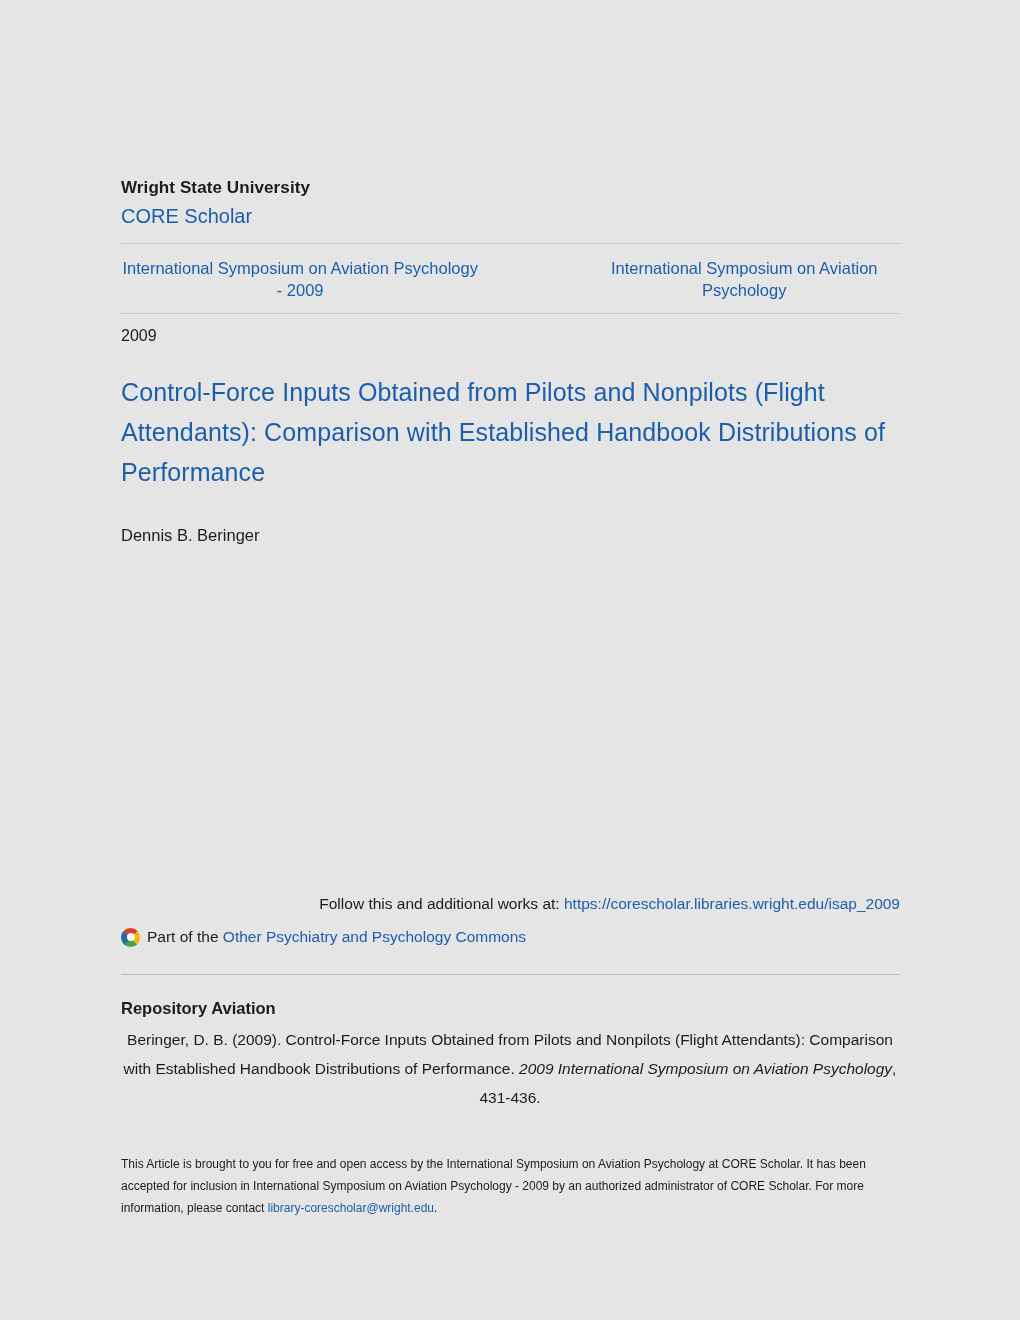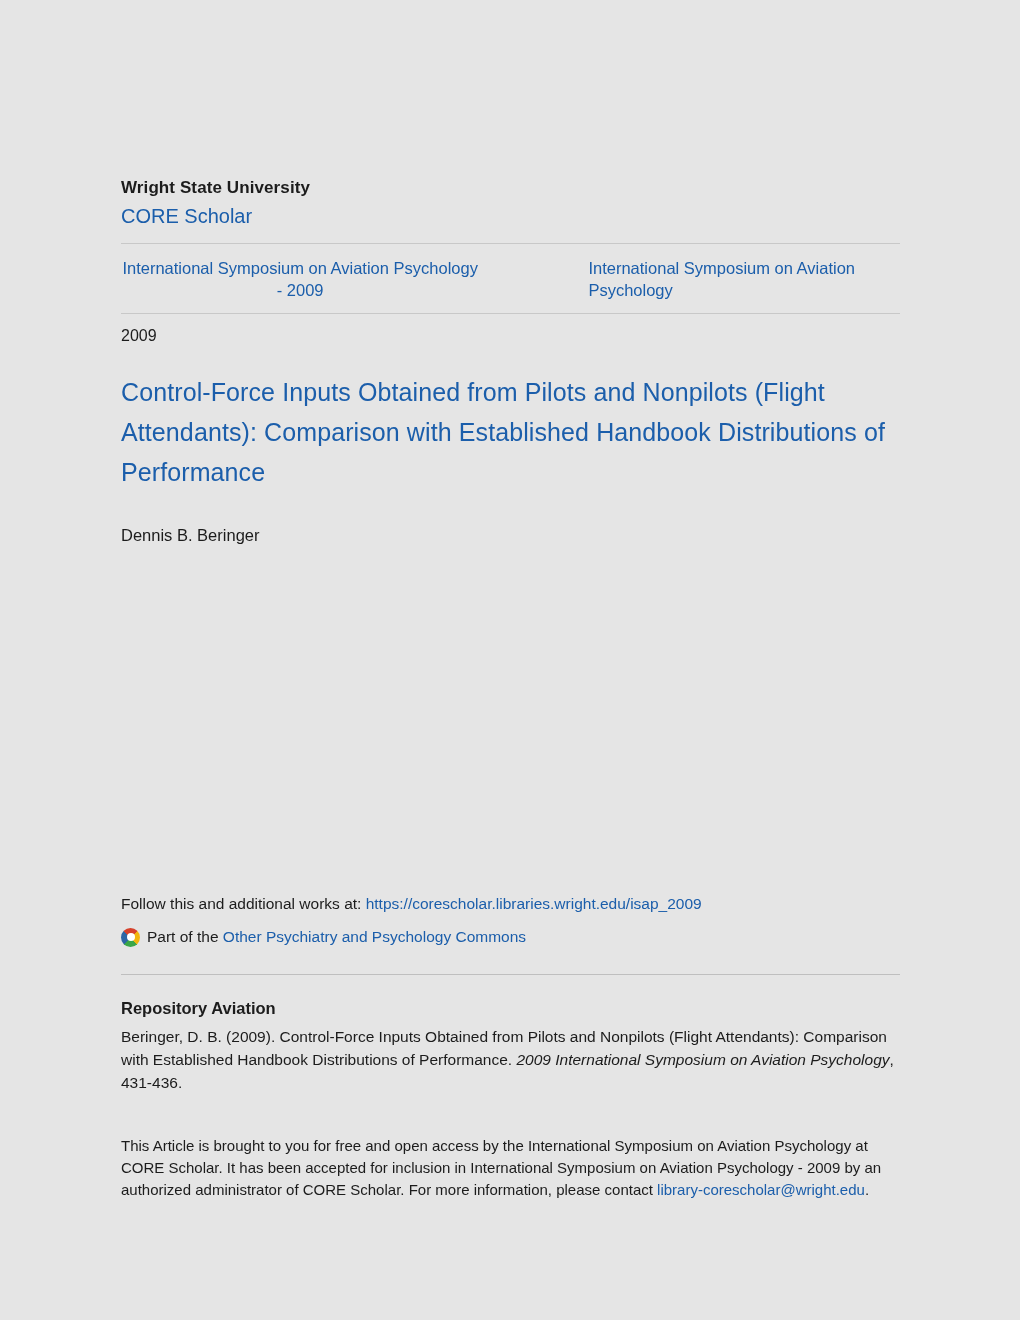--- a/index.html
+++ b/index.html
@@ -44,21 +44,21 @@
   }
   .collections-row {
     display: flex;
     justify-content: space-between;
     margin-top: 13px;
     font-size: 16.5px;
     line-height: 1.35;
     color: #1b5eab;
   }
   .collections-row .col-left { width: 46%; text-align: center; }
-  .collections-row .col-right { width: 40%; text-align: left; }
+  .collections-row .col-right { width: 40%; text-align: center; }
   hr.divider-2 { margin-top: 11px; }
   .pub-year {
     margin-top: 13px;
     font-size: 16px;
     color: #1c1c1c;
   }
   .article-title {
     margin-top: 27px;
     width: 770px;
     font-size: 25px;
@@ -70,21 +70,21 @@
   .author {
     margin-top: 34px;
     font-size: 16.5px;
     color: #1c1c1c;
   }
   .follow-section {
     margin-top: 349px;
     font-size: 15.5px;
     color: #1c1c1c;
   }
-  .follow-line { line-height: 20px; }
+  .follow-line { line-height: 20px; text-align: right; }
   .partof-line {
     margin-top: 13px;
     display: flex;
     align-items: flex-end;
     line-height: 20px;
   }
   .commons-icon {
     width: 19px;
     height: 19px;
     border-radius: 50%;
@@ -108,35 +108,36 @@
   .repo-heading {
     margin-top: 24px;
     font-size: 16.5px;
     font-weight: 700;
     color: #1c1c1c;
   }
   .citation {
     margin-top: 7px;
     width: 778px;
     font-size: 15.5px;
-    line-height: 23px;
+    line-height: 29px;
     color: #1c1c1c;
+    text-align: center;
   }
   .citation .italic { font-style: italic; }
   .citation-url {
     display: inline-block;
     margin-top: 0;
     color: #1c1c1c;
     text-decoration: none;
     cursor: pointer;
   }
   .footer-note {
     margin-top: 41px;
     width: 778px;
-    font-size: 15px;
+    font-size: 12px;
     line-height: 22px;
     color: #1c1c1c;
   }
 </style>
 </head>
 <body>
 
 <div class="page">
   <div class="content">
 

